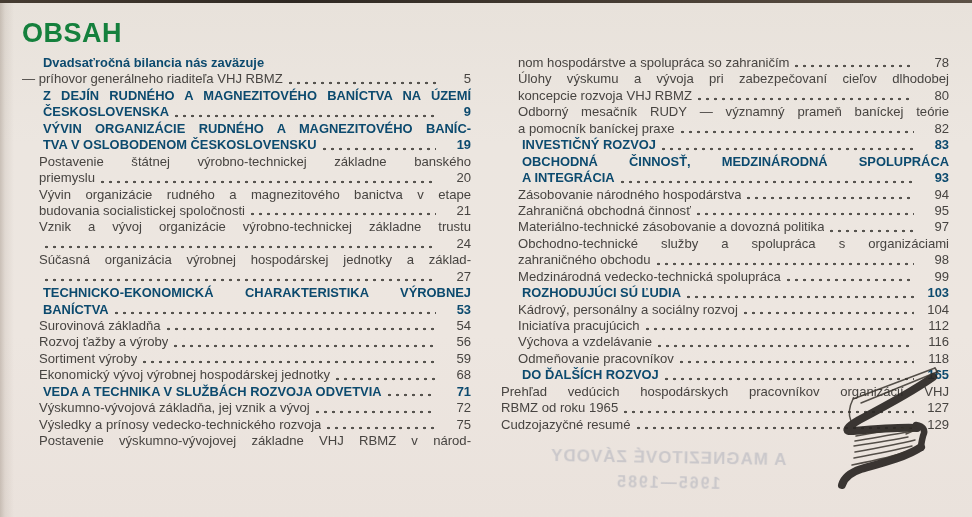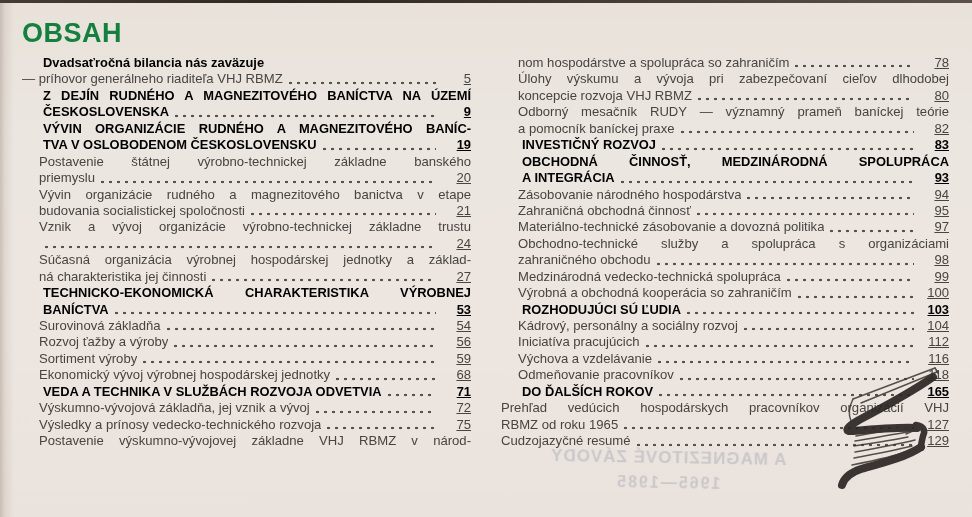--- a/index.html
+++ b/index.html
@@ -16,29 +16,29 @@
   }
   .title{
     position:absolute;left:22px;top:18px;
     font-size:27px;font-weight:bold;letter-spacing:.5px;color:#15803d;
   }
   .col{position:absolute;top:55px;font-size:13.1px;color:#474441;}
   .col-left{left:22px;width:449px;}
   .col-right{left:501px;width:448px;}
   .row{display:flex;align-items:baseline;height:16.45px;line-height:16.45px;white-space:nowrap;}
   .row.ind{padding-left:17px;}
-  .row.bold{font-weight:bold;color:#000000;font-size:12.9px;padding-left:21px;}
+  .row.bold{font-weight:bold;color:#0c4a6e;font-size:12.9px;padding-left:21px;}
   .t{flex:0 0 auto;overflow:hidden;}
   .row.fill .t{flex:1 1 auto;text-align:justify;text-align-last:justify;white-space:normal;max-height:16px;}
   .leader{
     flex:1 1 12px;height:10px;margin:0 5px 0 6px;align-self:flex-end;transform:translateY(-3px);
     background-image:radial-gradient(circle at 1.5px 8px,#57544f 1.2px,rgba(0,0,0,0) 1.55px);
     background-size:8px 10px;background-repeat:repeat-x;min-width:10px;
   }
-  .pg{flex:0 0 30px;text-align:right;text-decoration:underline;}
+  .pg{flex:0 0 30px;text-align:right;}
   .scribble{position:absolute;left:0;top:0;width:972px;height:517px;pointer-events:none;z-index:5;}
   .ghost{
     position:absolute;left:548px;top:448px;width:240px;z-index:1;
     transform:scaleX(-1) rotate(-1deg);
     color:rgba(125,135,158,0.30);font-weight:bold;text-align:center;
     filter:blur(0.6px);
   }
   .ghost .g1{display:block;font-size:17px;letter-spacing:1px;}
   .ghost .g2{display:block;font-size:16px;margin-top:6px;letter-spacing:2px;}
 </style>
@@ -99,21 +99,20 @@
       <span class="t">Vznik a vývoj organizácie výrobno-technickej základne trustu</span>
     </div>
     <div class="row ind">
       <span class="leader"></span>
       <span class="pg">24</span>
     </div>
     <div class="row ind fill">
       <span class="t">Súčasná organizácia výrobnej hospodárskej jednotky a základ-</span>
     </div>
     <div class="row ind">
-      <span class="t">ná charakteristika jej činnosti</span>
       <span class="leader"></span>
       <span class="pg">27</span>
     </div>
     <div class="row bold fill">
       <span class="t">TECHNICKO-EKONOMICKÁ CHARAKTERISTIKA VÝROBNEJ</span>
     </div>
     <div class="row bold">
       <span class="t">BANÍCTVA</span>
       <span class="leader"></span>
       <span class="pg">53</span>
@@ -213,25 +212,20 @@
     <div class="row ind">
       <span class="t">zahraničného obchodu</span>
       <span class="leader"></span>
       <span class="pg">98</span>
     </div>
     <div class="row ind">
       <span class="t">Medzinárodná vedecko-technická spolupráca</span>
       <span class="leader"></span>
       <span class="pg">99</span>
     </div>
-    <div class="row ind">
-      <span class="t">Výrobná a obchodná kooperácia so zahraničím</span>
-      <span class="leader"></span>
-      <span class="pg">100</span>
-    </div>
     <div class="row bold">
       <span class="t">ROZHODUJÚCI SÚ ĽUDIA</span>
       <span class="leader"></span>
       <span class="pg">103</span>
     </div>
     <div class="row ind">
       <span class="t">Kádrový, personálny a sociálny rozvoj</span>
       <span class="leader"></span>
       <span class="pg">104</span>
     </div>
@@ -244,21 +238,21 @@
       <span class="t">Výchova a vzdelávanie</span>
       <span class="leader"></span>
       <span class="pg">116</span>
     </div>
     <div class="row ind">
       <span class="t">Odmeňovanie pracovníkov</span>
       <span class="leader"></span>
       <span class="pg">118</span>
     </div>
     <div class="row bold">
-      <span class="t">DO ĎALŠÍCH ROKOV</span>
+      <span class="t">DO ĎALŠÍCH ROZVOJ</span>
       <span class="leader"></span>
       <span class="pg">165</span>
     </div>
     <div class="row fill">
       <span class="t">Prehľad vedúcich hospodárskych pracovníkov organizácií VHJ</span>
     </div>
     <div class="row">
       <span class="t">RBMZ od roku 1965</span>
       <span class="leader"></span>
       <span class="pg">127</span>

